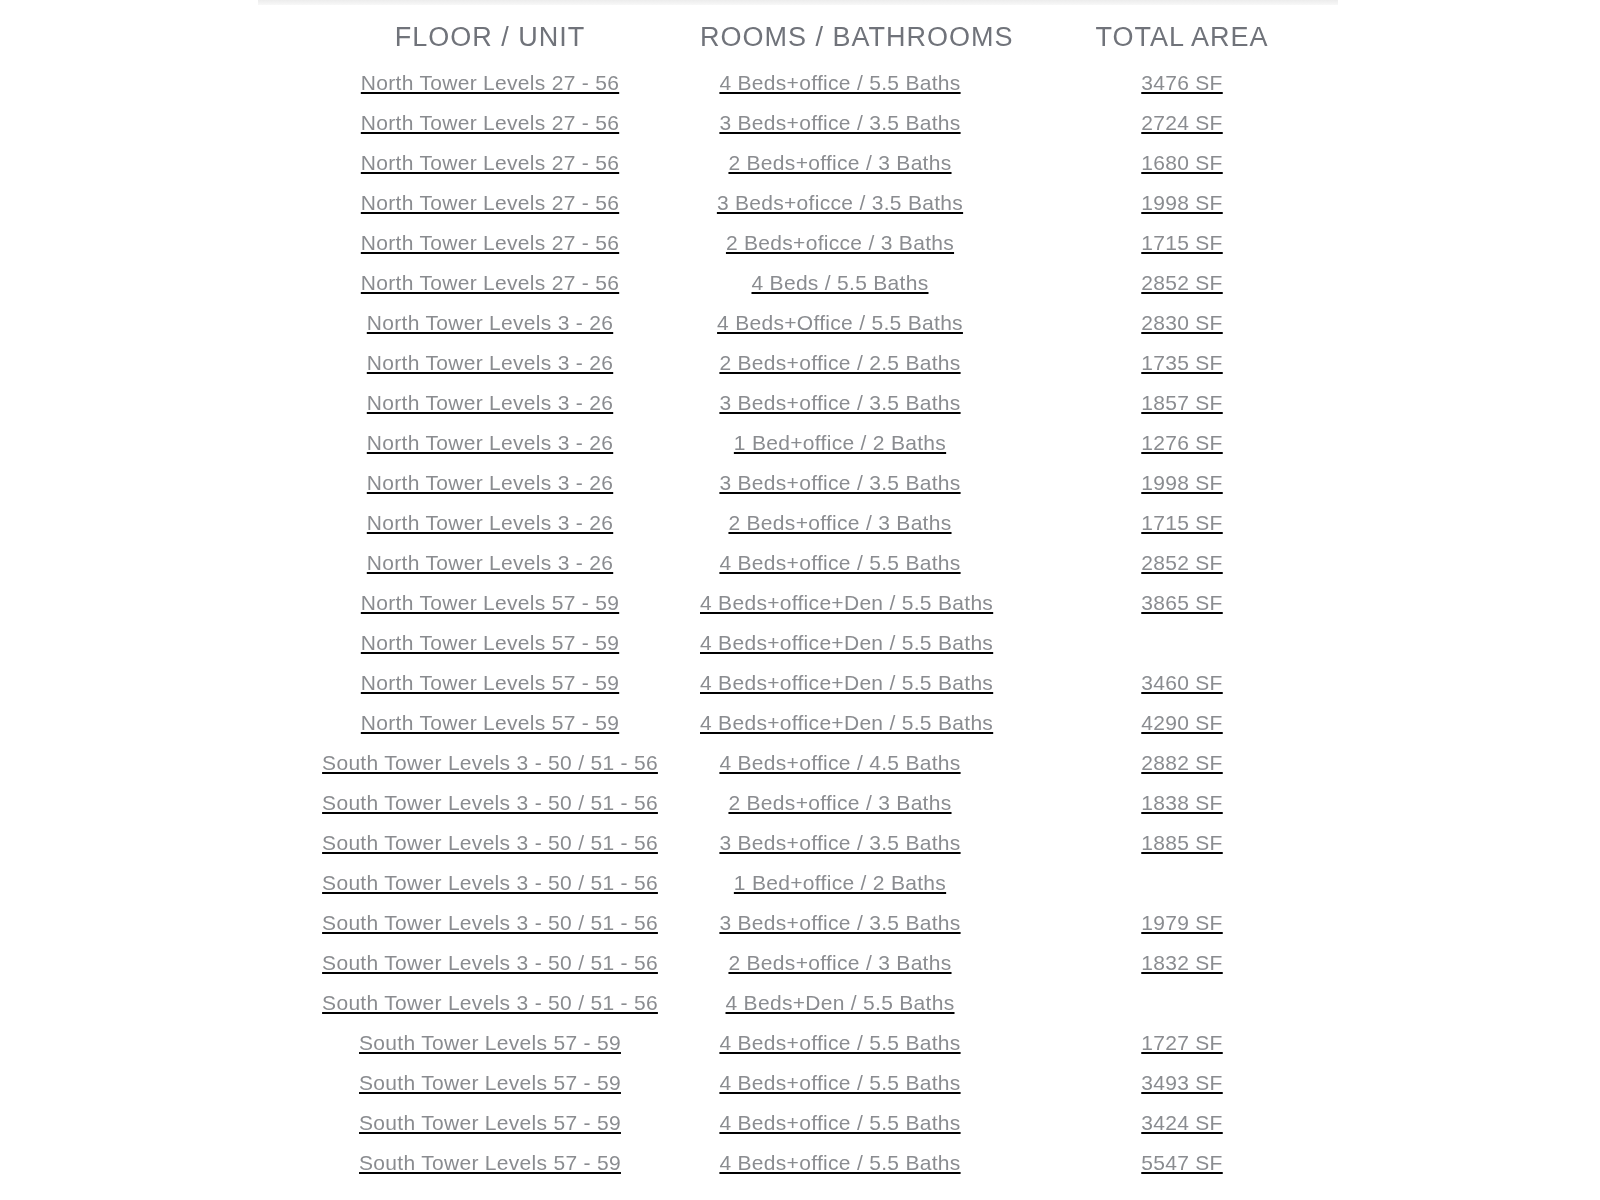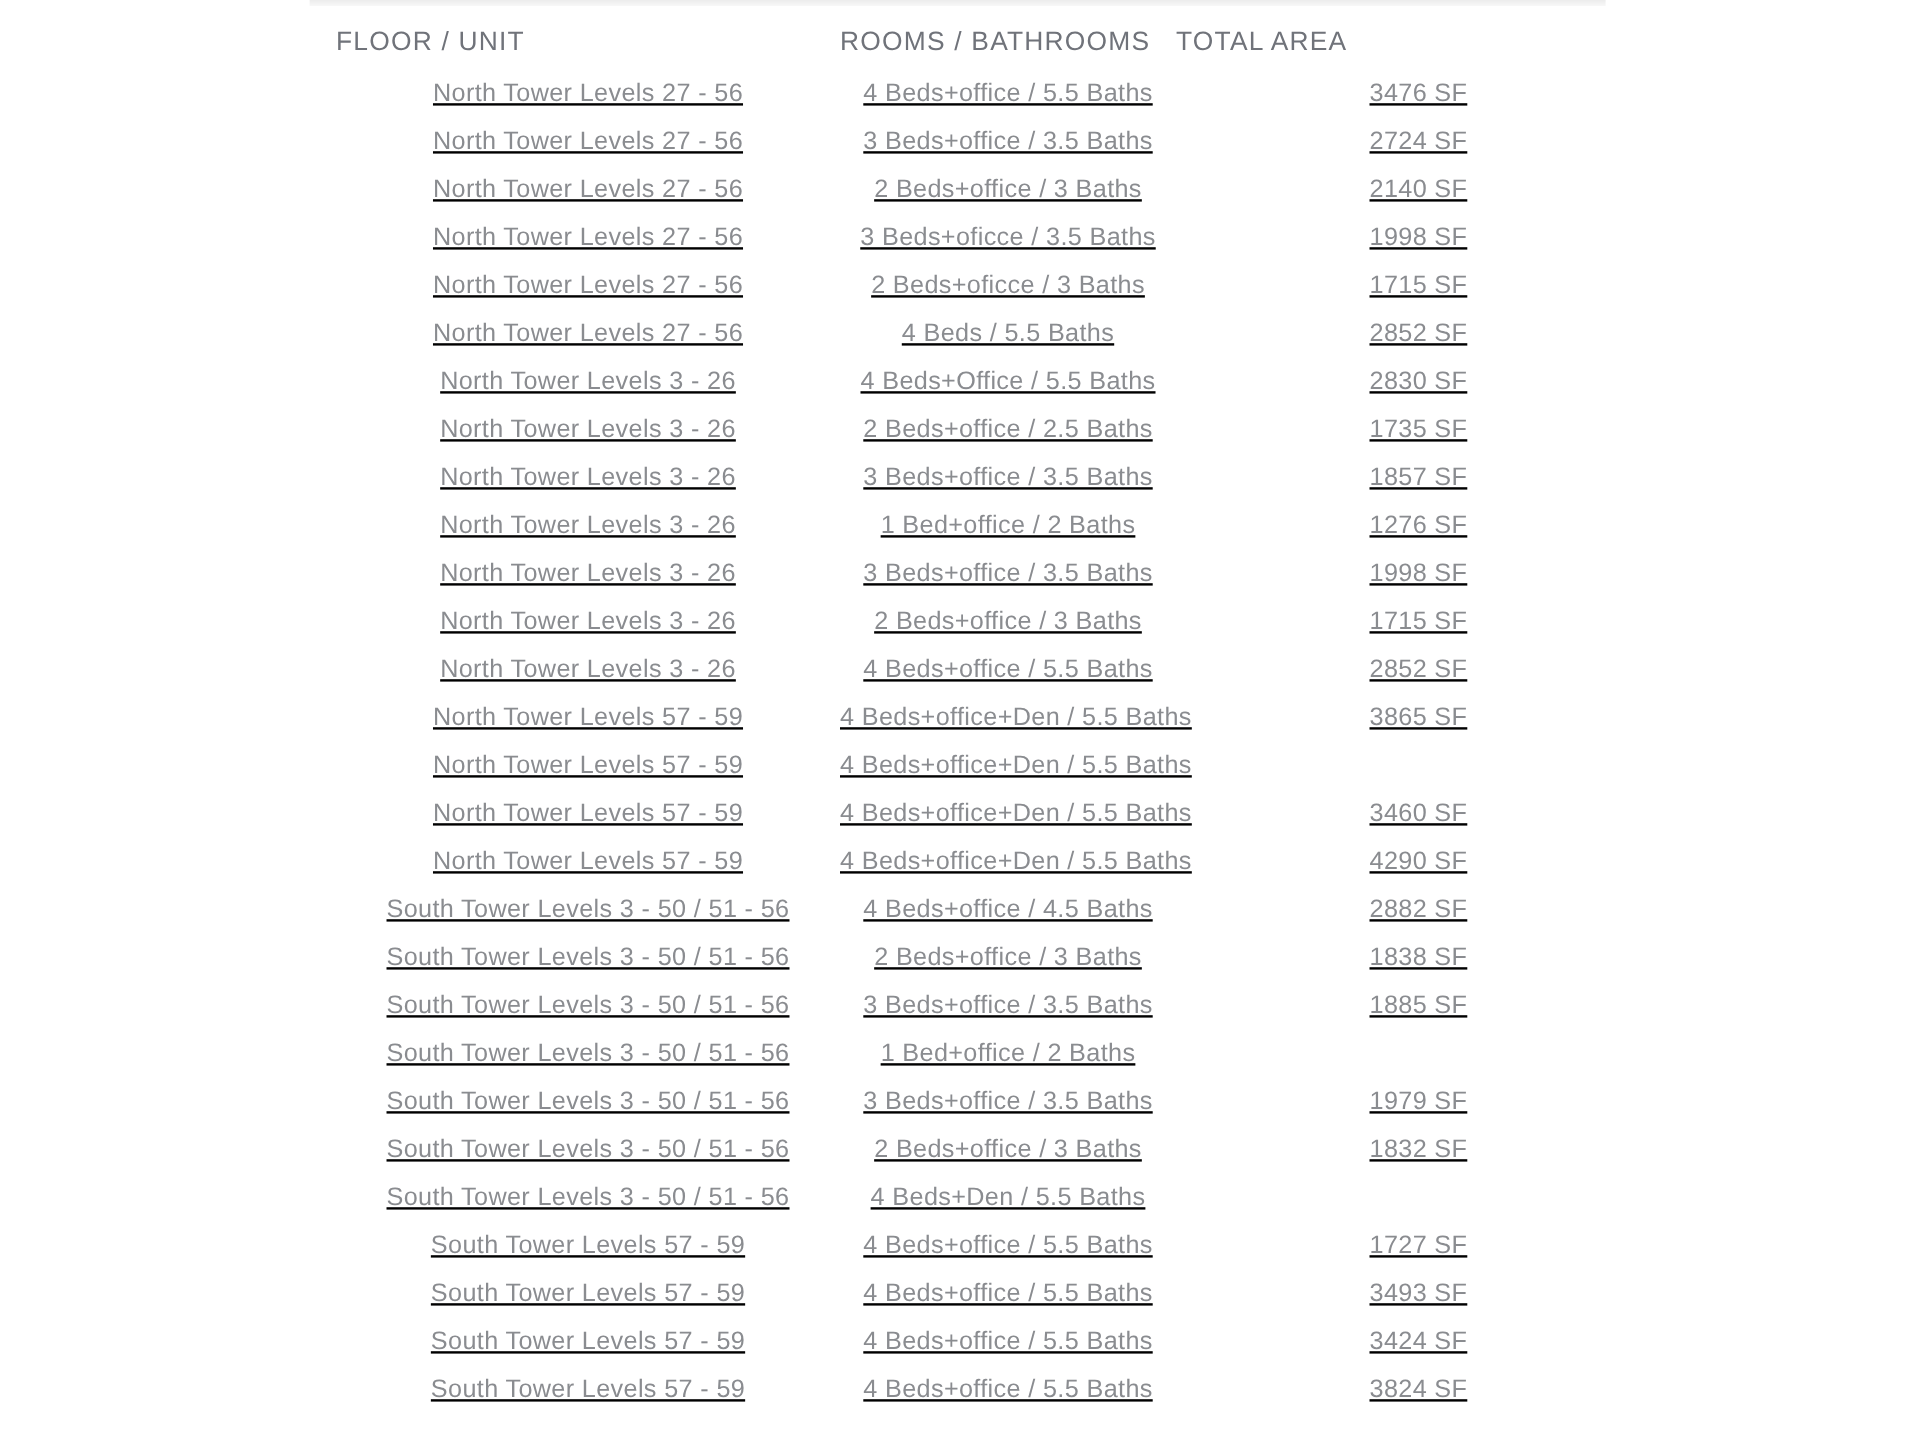--- a/index.html
+++ b/index.html
@@ -31,21 +31,22 @@
     left: 280px;
     width: 1104px;
   }
   .table-header {
     display: grid;
     grid-template-columns: 420px 280px 404px;
     padding-top: 22px;
     padding-bottom: 10px;
   }
   .table-header .th {
-    font-size: 22px;
+    text-align: center;
+    font-size: 27px;
     font-weight: 400;
     letter-spacing: 1px;
     color: #70737a;
     white-space: nowrap;
   }
   .table-body .tr {
     display: grid;
     grid-template-columns: 420px 280px 404px;
     height: 40px;
     align-items: center;
@@ -84,21 +85,21 @@
 
       <div class="tr">
         <div class="td">North Tower Levels 27 - 56</div>
         <div class="td">3 Beds+office / 3.5 Baths</div>
         <div class="td">2724 SF</div>
       </div>
 
       <div class="tr">
         <div class="td">North Tower Levels 27 - 56</div>
         <div class="td">2 Beds+office / 3 Baths</div>
-        <div class="td">2140 SF</div>
+        <div class="td">1680 SF</div>
       </div>
 
       <div class="tr">
         <div class="td">North Tower Levels 27 - 56</div>
         <div class="td">3 Beds+oficce / 3.5 Baths</div>
         <div class="td">1998 SF</div>
       </div>
 
       <div class="tr">
         <div class="td">North Tower Levels 27 - 56</div>
@@ -231,18 +232,18 @@
 
       <div class="tr">
         <div class="td">South Tower Levels 57 - 59</div>
         <div class="td">4 Beds+office / 5.5 Baths</div>
         <div class="td">3424 SF</div>
       </div>
 
       <div class="tr">
         <div class="td">South Tower Levels 57 - 59</div>
         <div class="td">4 Beds+office / 5.5 Baths</div>
-        <div class="td">3824 SF</div>
+        <div class="td">5547 SF</div>
       </div>
     </div>
 
   </div>
 </div>
 
 </body></html>

